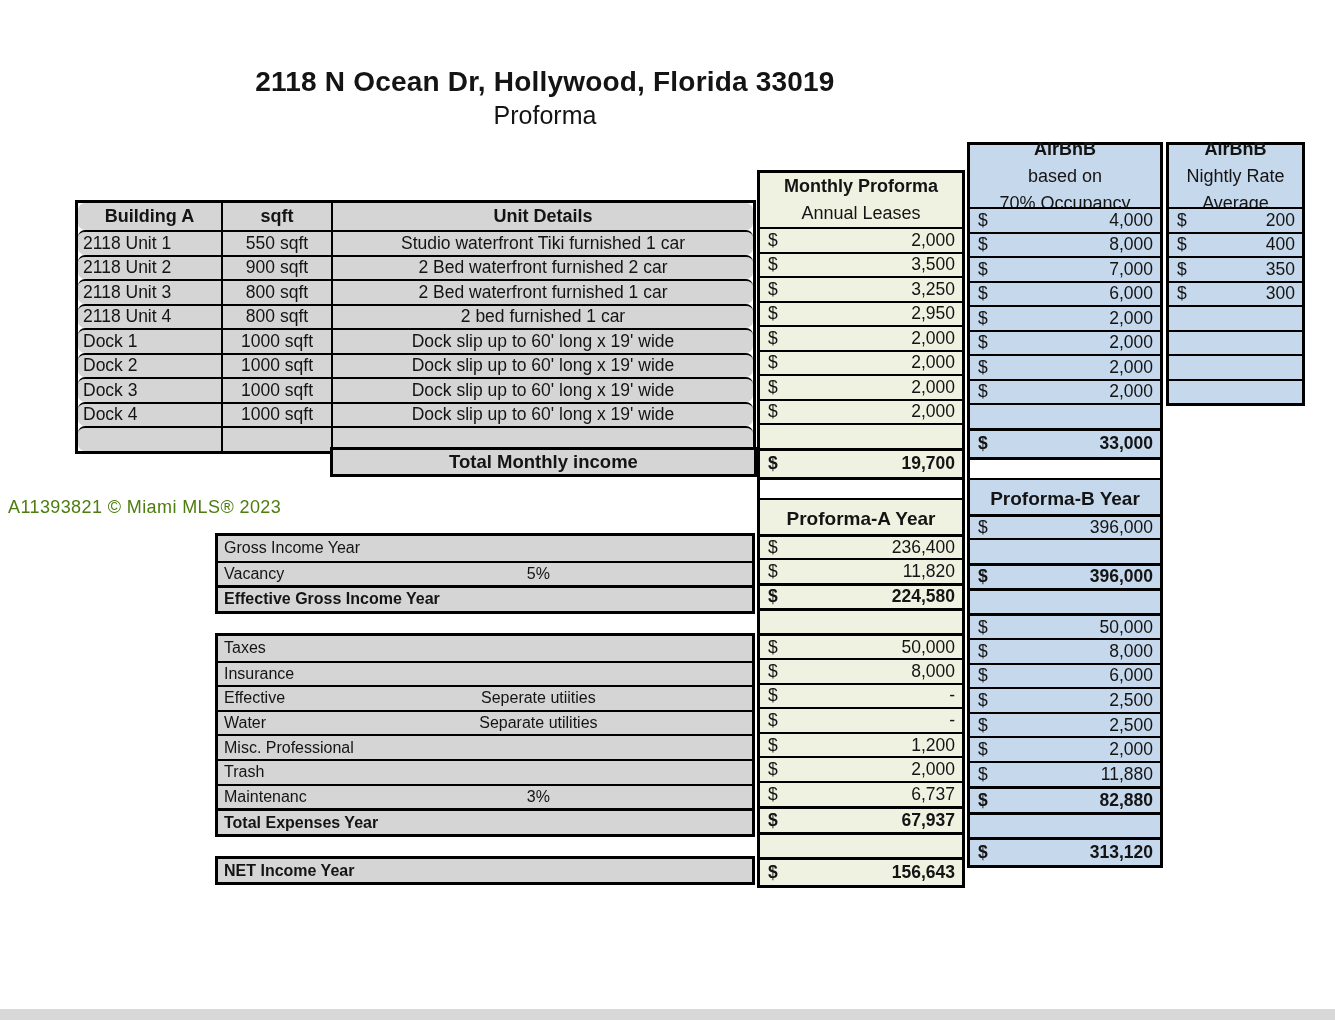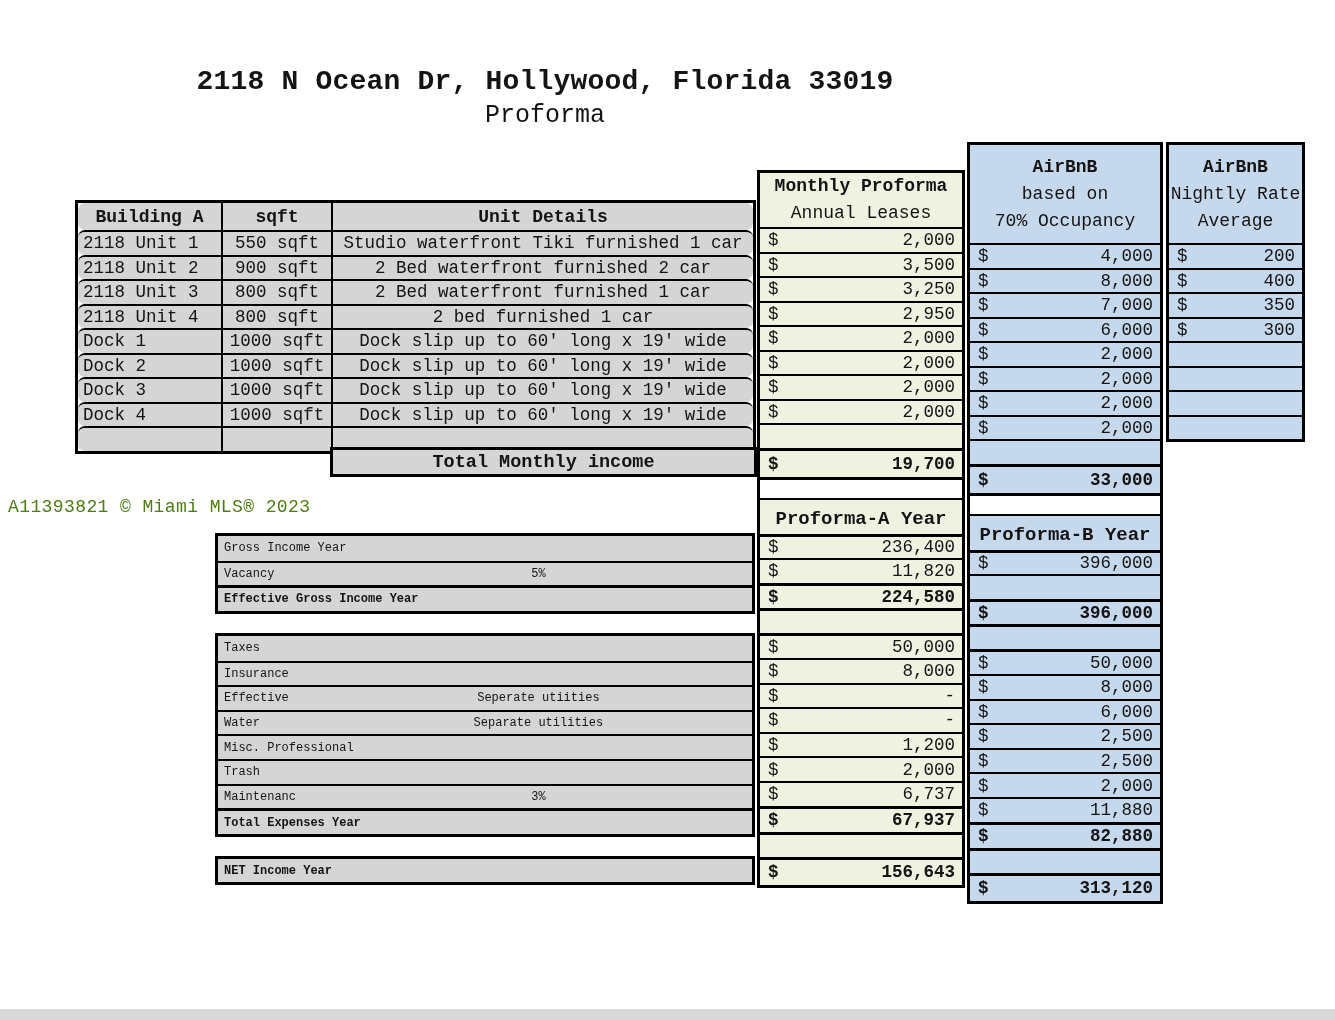--- a/index.html
+++ b/index.html
@@ -1,35 +1,35 @@
 <!DOCTYPE html>
 <html><head>
 <meta charset="utf-8">
 <style>
   html,body{margin:0;padding:0;background:#fff;}
   .page{position:relative;width:1335px;height:1020px;background:#ffffff;
-        font-family:Liberation Mono, monospace;color:#141414;overflow:hidden;}
+        font-family:Liberation Sans, sans-serif;color:#141414;overflow:hidden;}
   .abs{position:absolute;}
   .title{left:75px;top:66px;width:940px;text-align:center;font-size:28px;font-weight:bold;letter-spacing:.2px;}
   .subtitle{left:75px;top:101px;width:940px;text-align:center;font-size:25px;}
   .watermark{left:8px;top:497px;font-size:18px;color:#4d7c0f;letter-spacing:.4px;}
 
   .blk{position:absolute;border:3px solid #000;box-sizing:border-box;display:flex;flex-direction:column;background:#fff;}
   .cell{box-sizing:border-box;border-top:2px solid #000;display:flex;align-items:center;flex:none;}
   .cell:first-child{border-top:none;}
   .bt3{border-top-width:3px !important;border-top-style:solid;border-top-color:#000;}
 
   .gray{background:#d5d5d5;}
   .ivory{background:#f0f2e1;}
   .blue{background:#c6d8ec;}
   .white{background:#ffffff;}
 
   
   .h-hdr-m{height:54px;}   
-  .h-hdr-b{height:98px;}   
+  .h-hdr-b{height:62px;}   
   .h-row{height:24.5px;}
   .h-total{height:29px;}
   .h-white{height:21px;}
   .h-hdr2{height:36px;}
   .h-a{height:24.6px;}
   .h-eff{height:25.6px;}
   .h-gap{height:25.1px;}
   .h-texp{height:26px;}
   .h-gap2{height:25px;}
   .h-net{height:28px;}
@@ -52,21 +52,21 @@
   .c1{width:143px;padding-left:5px;}
   .c2{width:110px;justify-content:center;}
   .c3{flex:1;justify-content:center;}
   .lt-hdr .c{font-weight:bold;font-size:18px;justify-content:center;}
   .lt-hdr .c1{padding-left:0;}
 
   
   .total-label{display:flex;align-items:center;justify-content:center;font-weight:bold;font-size:18.5px;}
 
   
-  .al-row{position:relative;padding-left:6px;font-size:12px;}
+  .al-row{position:relative;padding-left:6px;font-size:16px;}
   .al-row .note{position:absolute;left:60%;transform:translateX(-50%);white-space:nowrap;}
 
   .bottom-strip{left:0;top:1009px;width:1335px;height:11px;background:#d8d8d8;}
 </style>
 </head>
 <body>
 
 <div class="page">
 
   <div class="abs title">2118 N Ocean Dr, Hollywood, Florida 33019</div>

